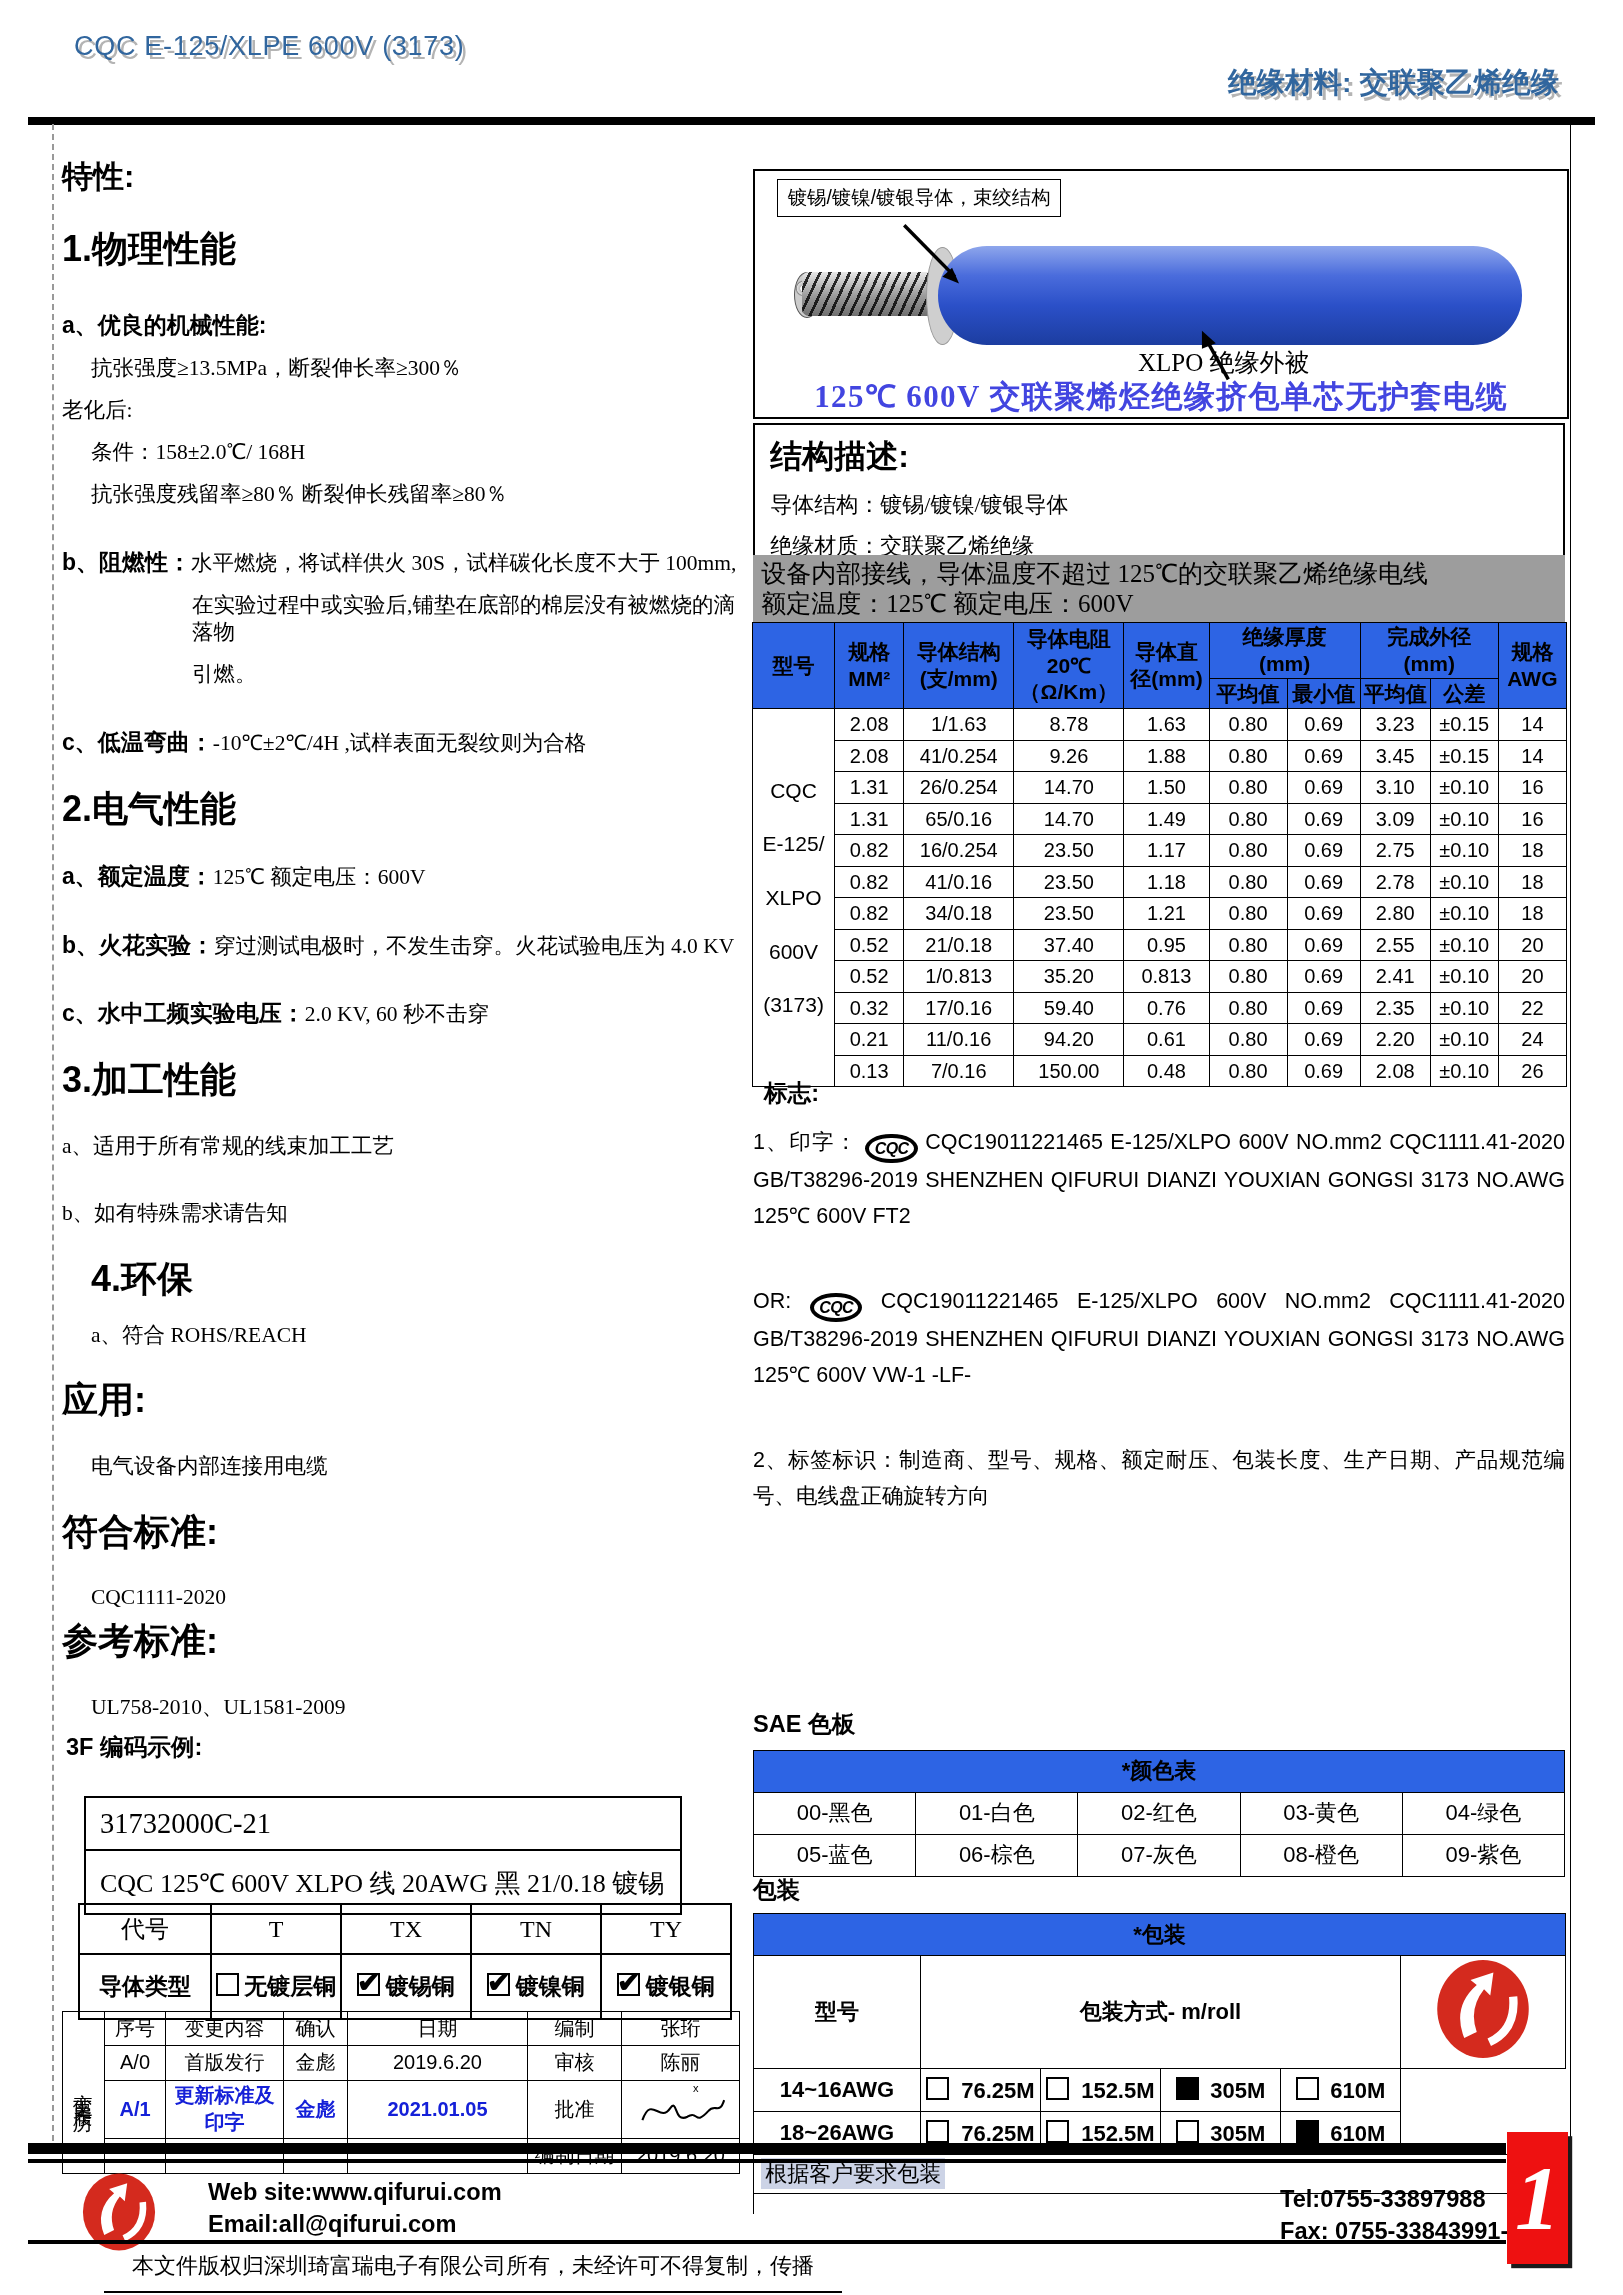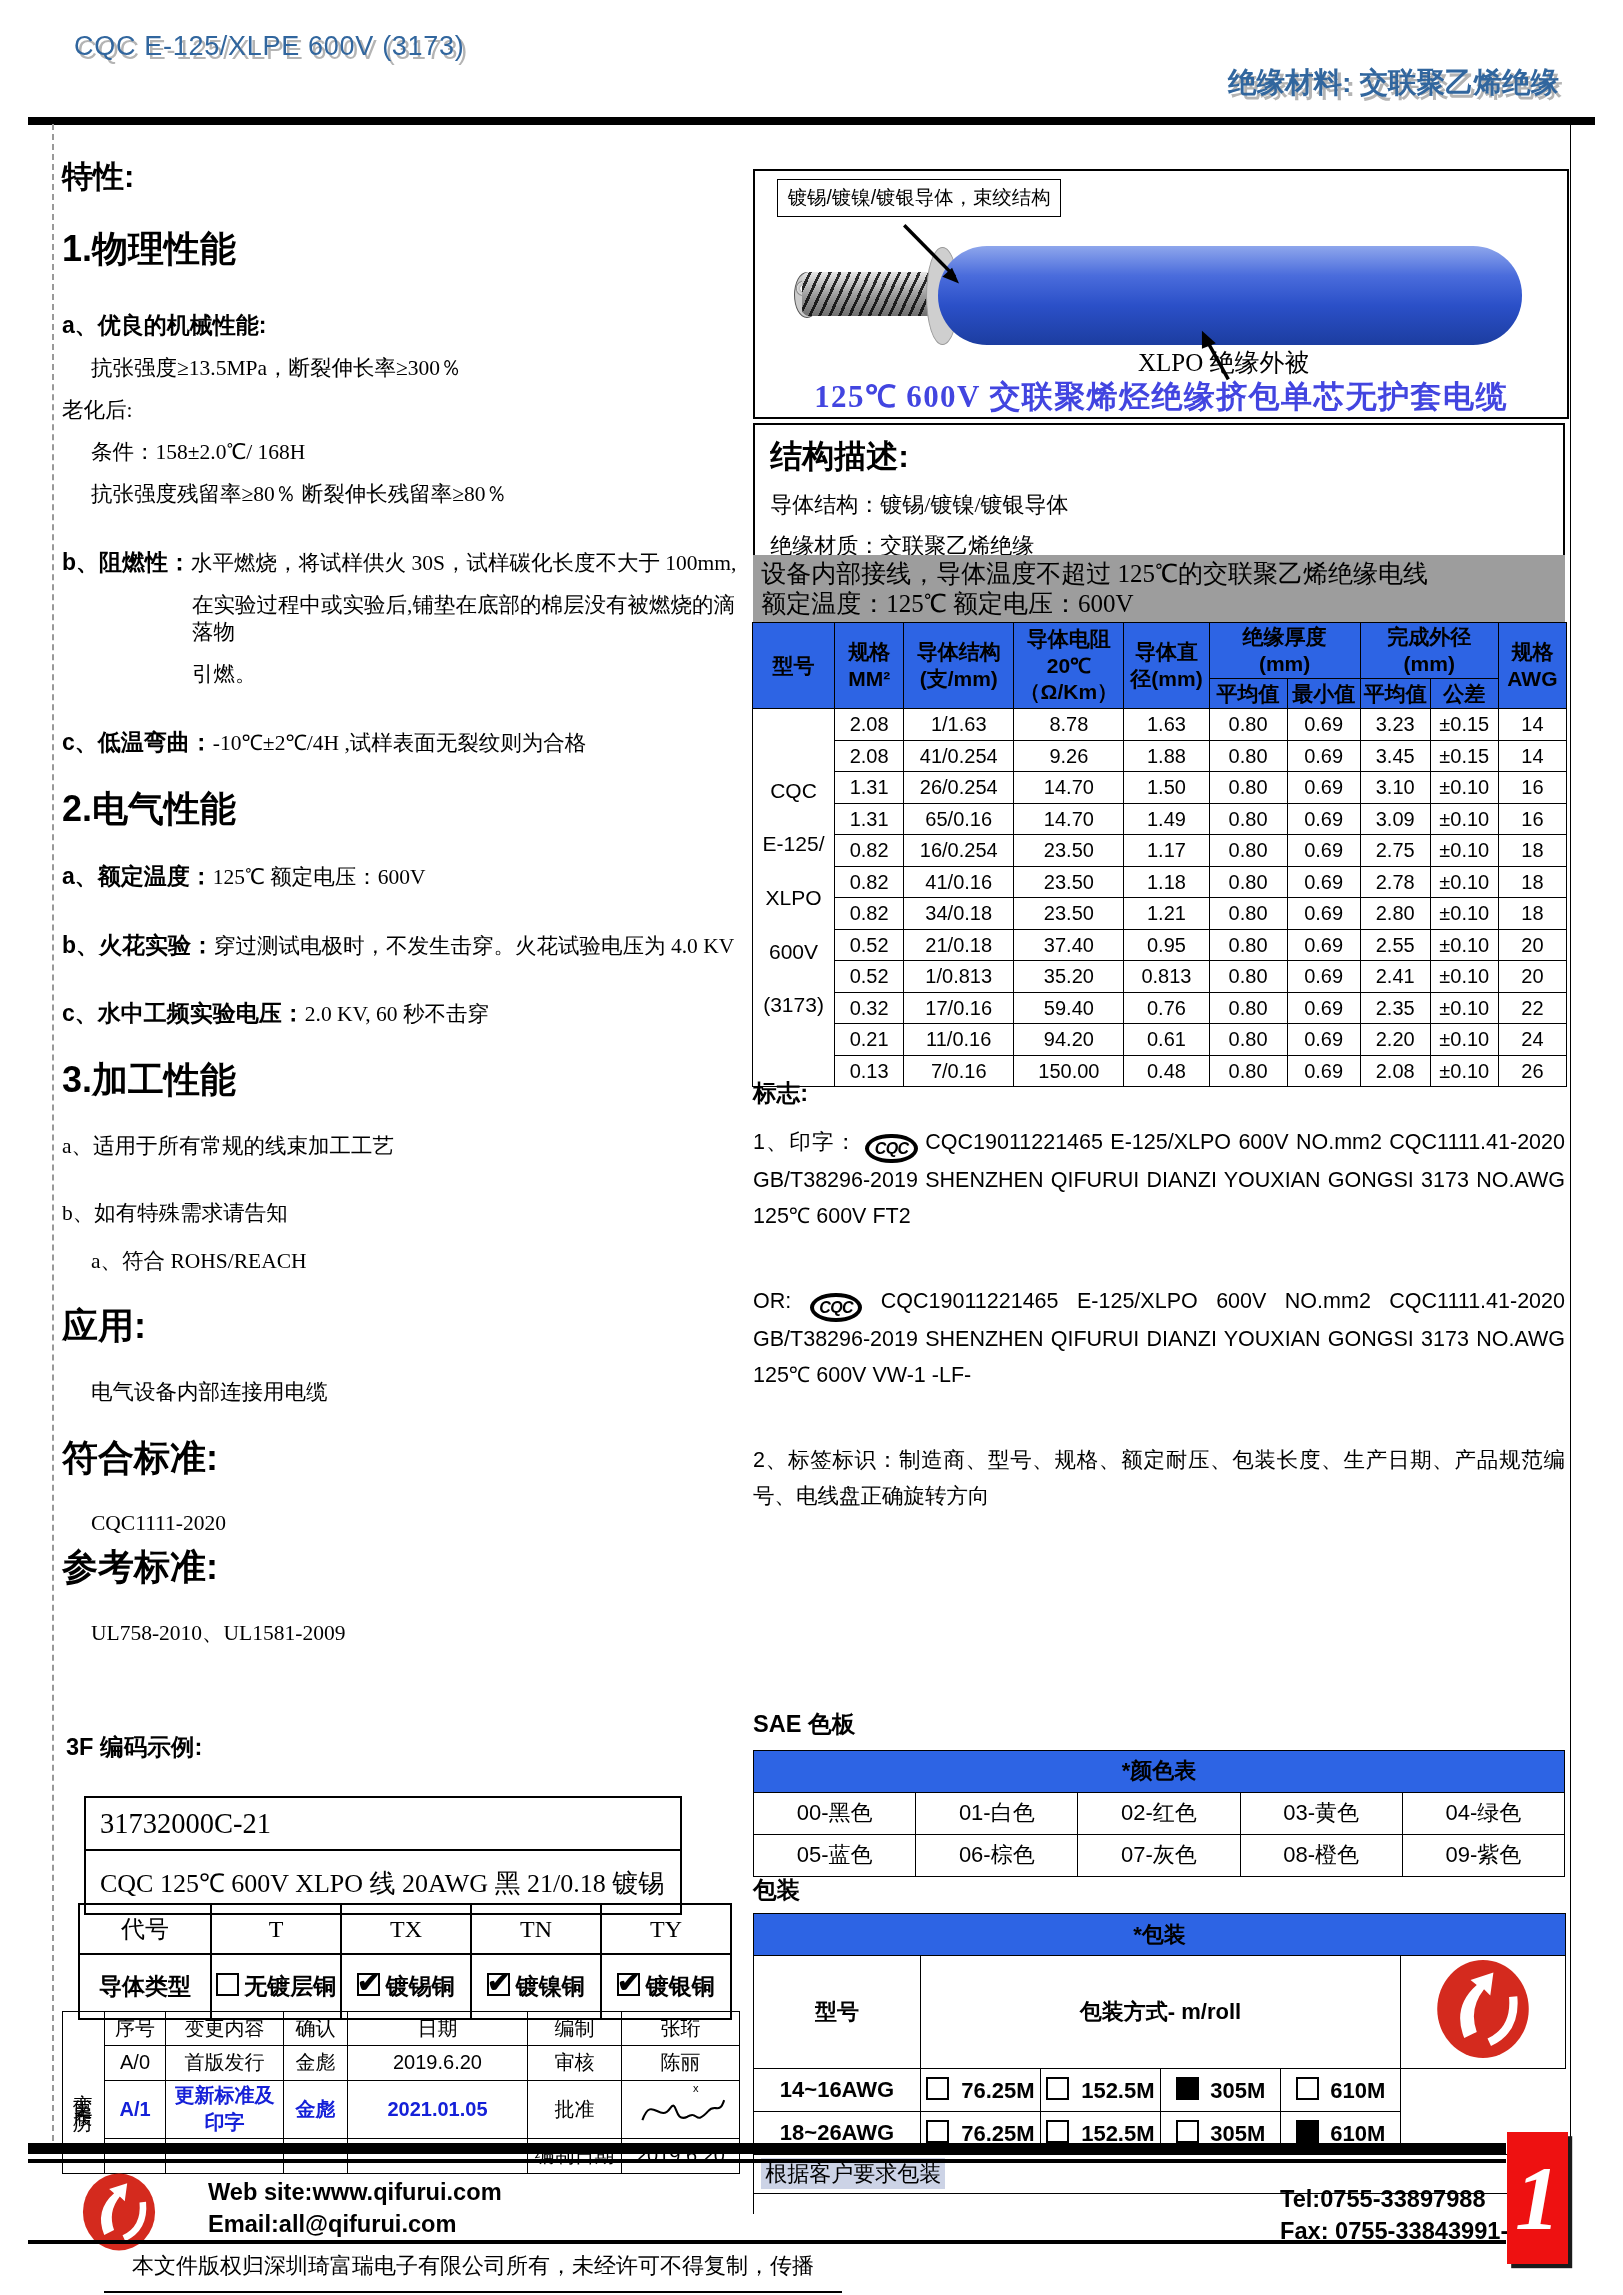--- a/index.html
+++ b/index.html
@@ -76,21 +76,21 @@
   .banner div{font-size:25px;line-height:1.2;font-family:Liberation Serif, serif;}
   
   .spec-table{position:absolute;left:752px;top:622px;width:815px;border-collapse:collapse;
     table-layout:fixed;text-align:center;}
   .spec-table td{border:1.4px solid #000;}
   .spec-table thead td{background:var(--table_blue);font-size:21px;font-weight:600;padding:1.4px 0;line-height:1.25;}
   .spec-table tbody td{font-size:20px;height:28.5px;}
   .model-cell div{line-height:2.55;font-size:21px;}
   
   .marking{position:absolute;left:753px;top:1074px;width:812px;font-size:21.5px;line-height:1.65;text-align:justify;}
-  .marking-h{font-size:23.6px;font-weight:bold;}
+  .marking-h{font-size:23.6px;font-weight:bold;margin-left:11px;}
   .marking p{margin:12.5px 0 0 0;}
   .marking p.gap{margin-top:50px;}
   .cqc-logo{display:inline-block;border:4.2px solid #000;border-radius:50%;padding:2.8px 5.6px;
     font-size:16px;font-weight:bold;font-style:italic;letter-spacing:-0.7px;line-height:1;vertical-align:-4.2px;}
   
   .sae{position:absolute;left:753px;top:1708px;width:812px;}
   .sae-h{font-size:23.6px;font-weight:bold;margin-bottom:9.7px;}
   .sae-table{width:100%;border-collapse:collapse;table-layout:fixed;text-align:center;}
   .sae-table td{border:1.4px solid #000;font-size:22px;height:39px;}
   .sae-title{background:var(--table_blue);font-weight:bold;font-size:23.6px;}
@@ -143,20 +143,21 @@
     <div class="ln ind2 serifed">在实验过程中或实验后,铺垫在底部的棉层没有被燃烧的滴落物</div>
     <div class="ln ind2 serifed">引燃。</div>
     <div class="ln mt-lg"><span class="lbl">c、低温弯曲：</span><span class="serifed">-10℃±2℃/4H ,试样表面无裂纹则为合格</span></div>
     <div class="h1">2.电气性能</div>
     <div class="ln mt-md"><span class="lbl">a、额定温度：</span><span class="serifed">125℃   额定电压：600V</span></div>
     <div class="ln mt-lg"><span class="lbl">b、火花实验：</span><span class="serifed">穿过测试电极时，不发生击穿。火花试验电压为 4.0 KV</span></div>
     <div class="ln mt-lg"><span class="lbl">c、水中工频实验电压：</span><span class="serifed">2.0 KV, 60 秒不击穿</span></div>
     <div class="h1">3.加工性能</div>
     <div class="ln mt-md serifed">a、适用于所有常规的线束加工工艺</div>
     <div class="ln mt-lg serifed">b、如有特殊需求请告知</div>
+    <div class="h1 ind">4.环保</div>
     <div class="ln mt-sm ind serifed">a、符合 ROHS/REACH</div>
     <div class="h1">应用:</div>
     <div class="ln mt-md ind serifed">电气设备内部连接用电缆</div>
     <div class="h1">符合标准:</div>
     <div class="ln mt-md ind serifed">CQC1111-2020</div>
     <div class="h1" style="margin-top:7px">参考标准:</div>
     <div class="ln mt-md ind serifed">UL758-2010、UL1581-2009</div>
   </div>
 
   <div class="coding">

